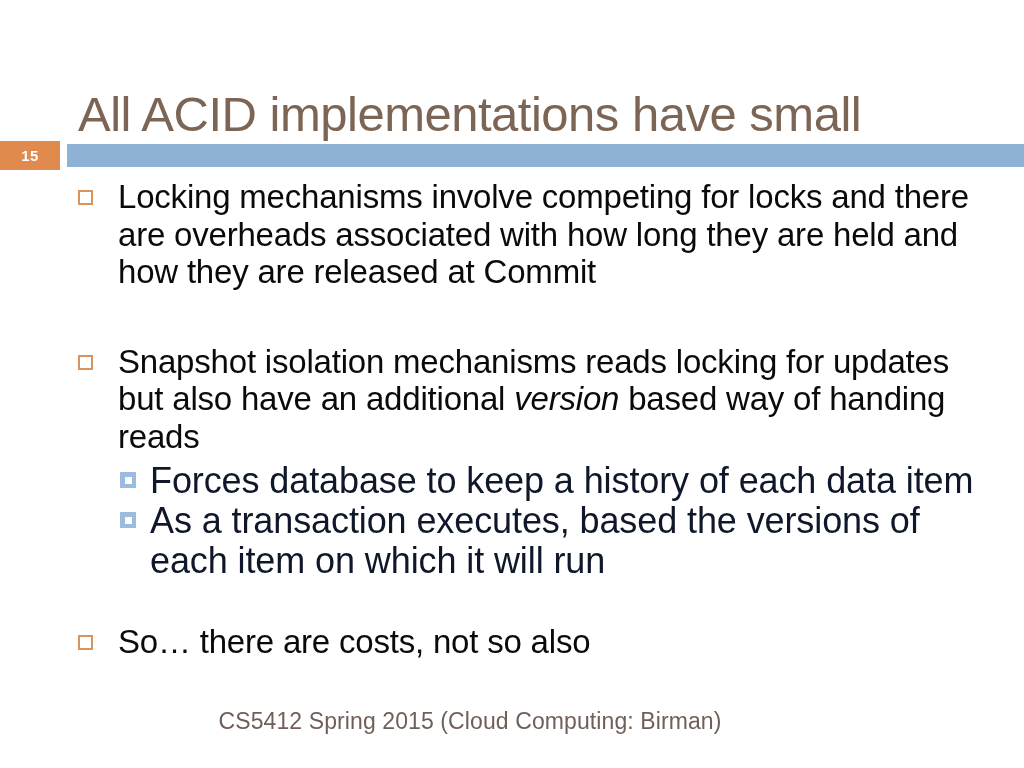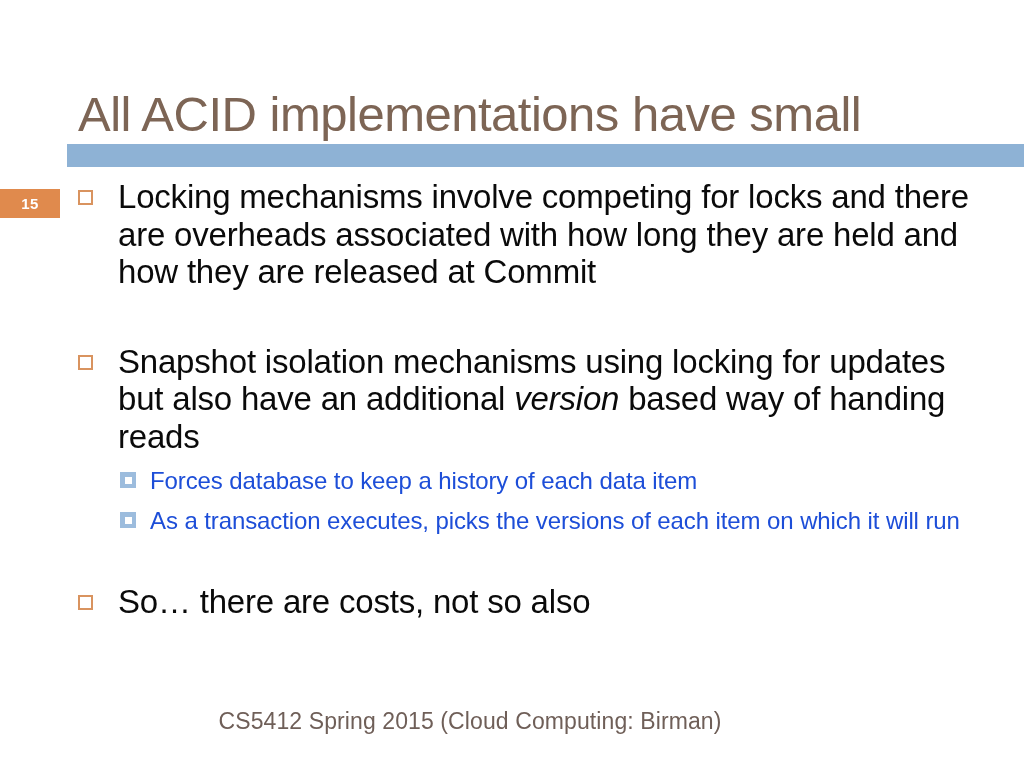--- a/index.html
+++ b/index.html
@@ -43,21 +43,20 @@
     width: 60px;
     height: 29px;
     background: #e08a4d;
     color: #ffffff;
     font-size: 15px;
     font-weight: bold;
     display: flex;
     align-items: center;
     justify-content: center;
     letter-spacing: 0.5px;
-    margin-top: 48px;
   }
   .header-rule {
     position: absolute;
     left: 67px;
     top: 144px;
     width: 957px;
     height: 23px;
     background: #8eb2d5;
   }
 
@@ -101,23 +100,23 @@
   .sub-list {
     position: relative;
     margin-top: 6px;
   }
   .sub-block {
     position: relative;
     padding-left: 150px;
     padding-right: 40px;
   }
   .sub-text {
-    font-size: 24px;
+    font-size: 36px;
     line-height: 40px;
-    color: #1d4ed8;
+    color: #0f172a;
     letter-spacing: -0.1px;
   }
   .marker-sub-square {
     position: absolute;
     left: 120px;
     top: 11px;
     width: 16px;
     height: 16px;
     box-sizing: border-box;
     background: #9cbcdd;
@@ -163,31 +162,31 @@
 
     <div class="bullet-block">
       <span class="marker-square"></span>
       <div class="bullet-text">Locking mechanisms involve competing for locks and there are overheads associated with how long they are held and how they are released at Commit</div>
     </div>
 
     <div class="gap-sm"></div>
 
     <div class="bullet-block">
       <span class="marker-square"></span>
-      <div class="bullet-text"><span>Snapshot isolation mechanisms using locking for updates but also have an additional </span><i>version</i><span> based way of handing reads</span></div>
+      <div class="bullet-text"><span>Snapshot isolation mechanisms reads locking for updates but also have an additional </span><i>version</i><span> based way of handing reads</span></div>
     </div>
 
     <div class="sub-list">
       <div class="sub-block">
         <span class="marker-sub-square"></span>
         <div class="sub-text">Forces database to keep a history of each data item</div>
       </div>
       <div class="sub-block">
         <span class="marker-sub-square"></span>
-        <div class="sub-text">As a transaction executes, picks the versions of each item on which it will run</div>
+        <div class="sub-text">As a transaction executes, based the versions of each item on which it will run</div>
       </div>
     </div>
 
     <div class="gap-md"></div>
 
     <div class="bullet-block">
       <span class="marker-square"></span>
       <div class="bullet-text">So… there are costs, not so also</div>
     </div>
 

